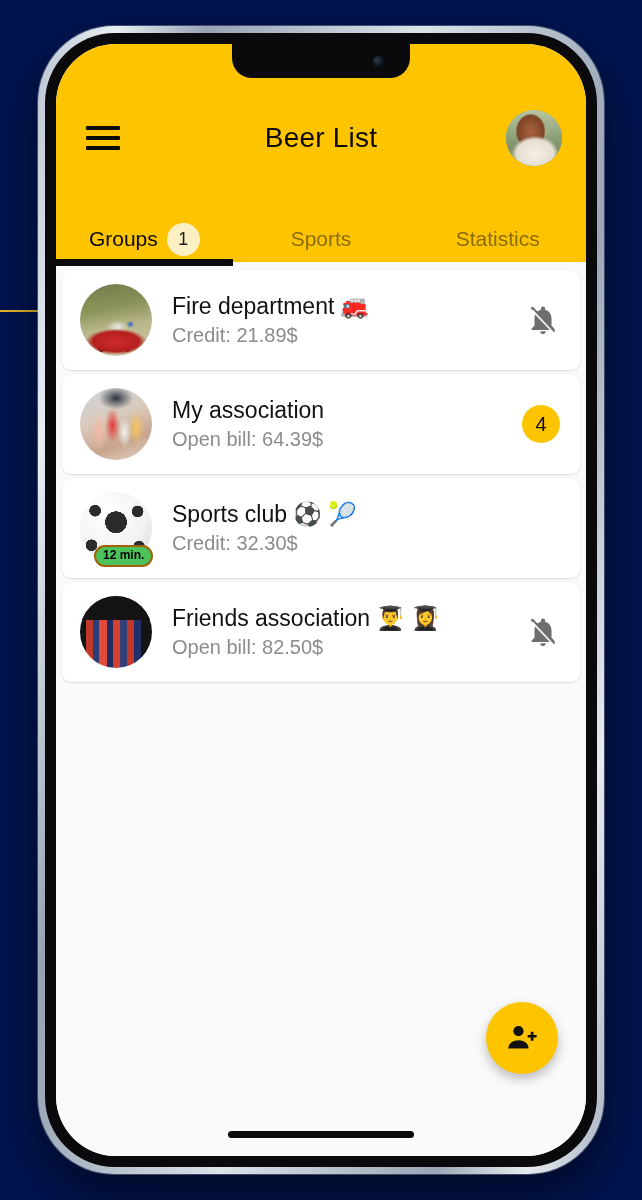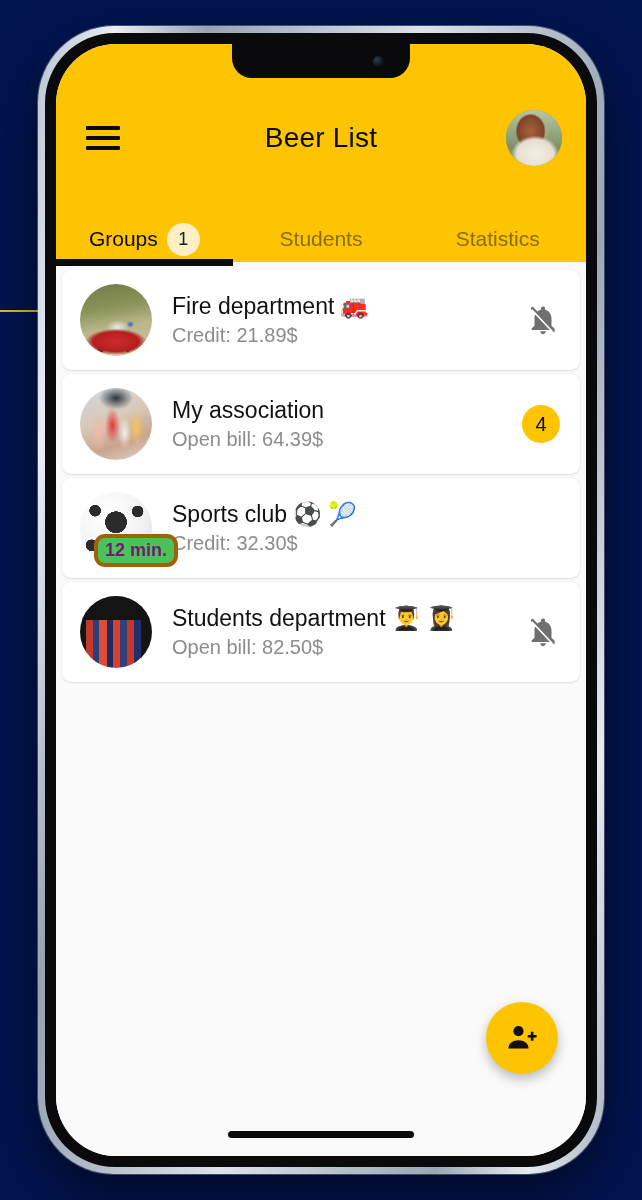--- a/index.html
+++ b/index.html
@@ -202,23 +202,23 @@
         #e04b3a 27% 37%, #1f2d63 37% 46%, #d8412f 46% 56%,
         #33407a 56% 65%, #c2392c 65% 75%, #22306a 75% 85%, #141414 85% 100%),
       #141414;
   }
   .img.books::after {
     content:""; position:absolute; left:0; right:0; top:0; height:34%;
     background:#141414;
   }
   .chip-time {
     position:absolute; left:14px; bottom:-3px;
-    background:#4CC25A; color:#701a75;
-    border:4px solid #a16207; border-radius:11px;
-    font-size:18px; font-weight:700; padding:2px 7px;
+    background:#4CC25A; color:#000000;
+    border:2px solid #a16207; border-radius:11px;
+    font-size:12px; font-weight:700; padding:2px 7px;
     line-height:1.15; white-space:nowrap;
   }
   .card-text { flex:1; min-width:0; }
   .card-title {
     font-size:23px; color:#111; line-height:1.25;
     white-space:nowrap; overflow:hidden; text-overflow:ellipsis;
   }
   .card-sub {
     font-size:20px; color:#8c8c8c; margin-top:3px; line-height:1.25;
   }
@@ -282,21 +282,21 @@
         </div>
       </div>
 
       <div class="tabs">
         <div class="tab active">
           <span class="tab-label">Groups</span>
           <span class="tab-badge">1</span>
           <span class="tab-underline"></span>
         </div>
         <div class="tab">
-          <span class="tab-label">Students</span>
+          <span class="tab-label">Sports</span>
         </div>
         <div class="tab">
           <span class="tab-label">Statistics</span>
         </div>
       </div>
 
       <div class="list">
 
         <div class="card">
           <div class="thumb">
@@ -338,21 +338,21 @@
             <div class="card-sub">Credit: 32.30$</div>
           </div>
           <div class="card-trail"></div>
         </div>
 
         <div class="card">
           <div class="thumb">
             <div class="img books"></div>
           </div>
           <div class="card-text">
-            <div class="card-title">Students department 👨‍🎓 👩‍🎓</div>
+            <div class="card-title">Friends association 👨‍🎓 👩‍🎓</div>
             <div class="card-sub">Open bill: 82.50$</div>
           </div>
           <div class="card-trail">
             <svg class="bell-off" viewBox="0 0 24 24">
               <path fill="#6f6f6f" d="M12 22c1.1 0 2-.9 2-2h-4c0 1.1.9 2 2 2zm6-6v-5c0-3.07-1.64-5.64-4.5-6.32V4a1.5 1.5 0 0 0-3 0v.68C7.63 5.36 6 7.92 6 11v5l-2 2v1h16v-1l-2-2z"></path>
               <path stroke="#6f6f6f" stroke-width="2.1" stroke-linecap="round" d="M4.5 3.8 19.4 19.6"></path>
               <path stroke="#ffffff" stroke-width="1.1" stroke-linecap="round" d="M4.5 5.2 19.4 21"></path>
             </svg>
           </div>
         </div>

